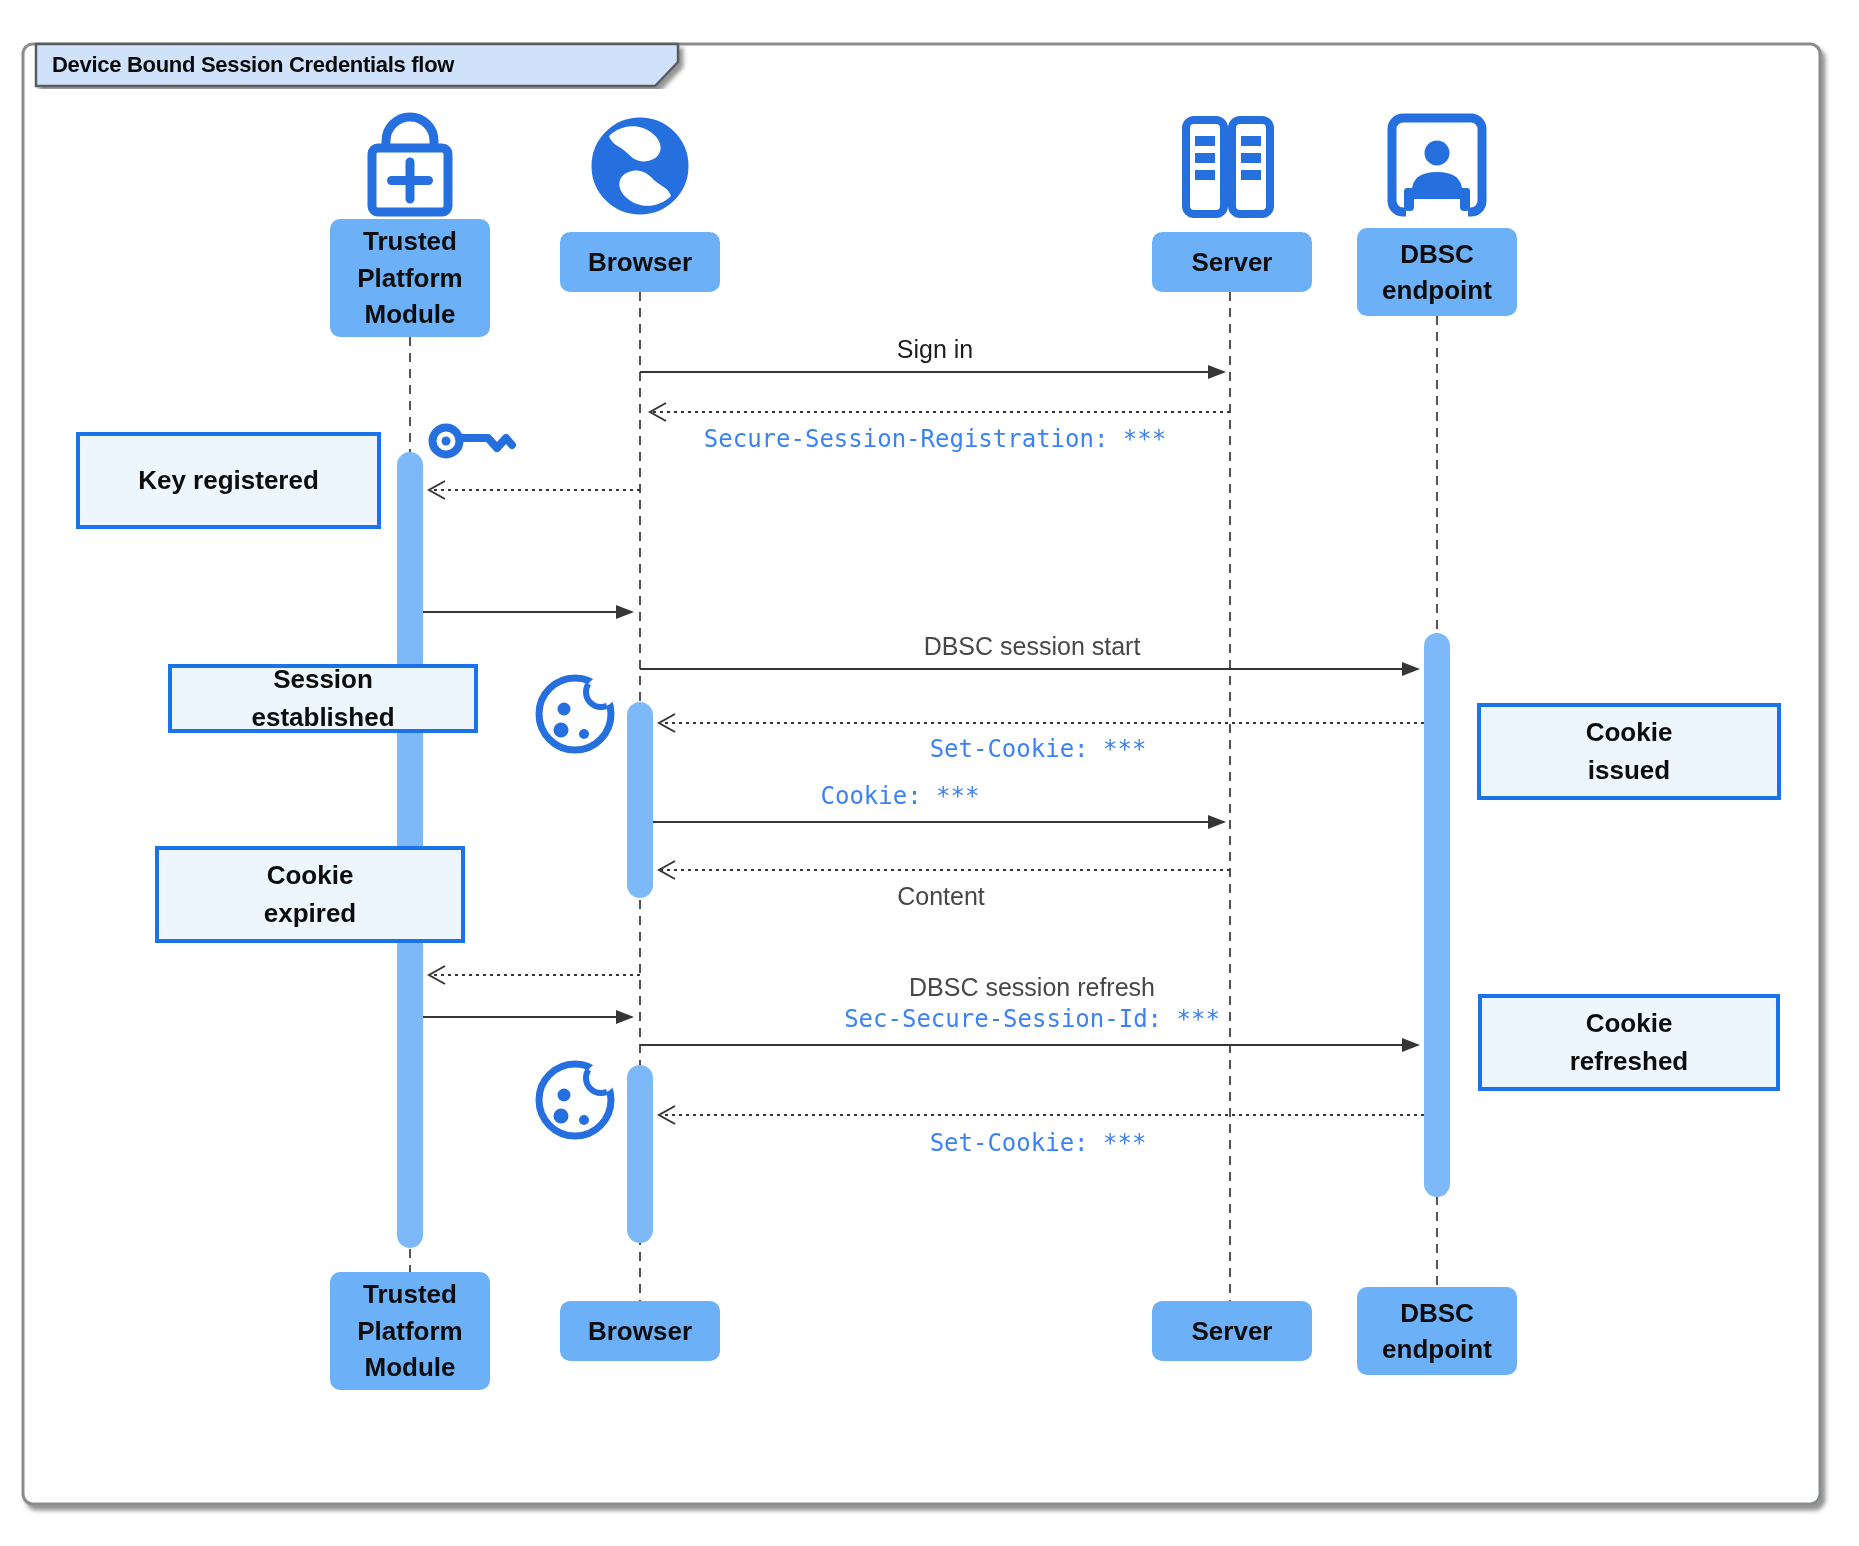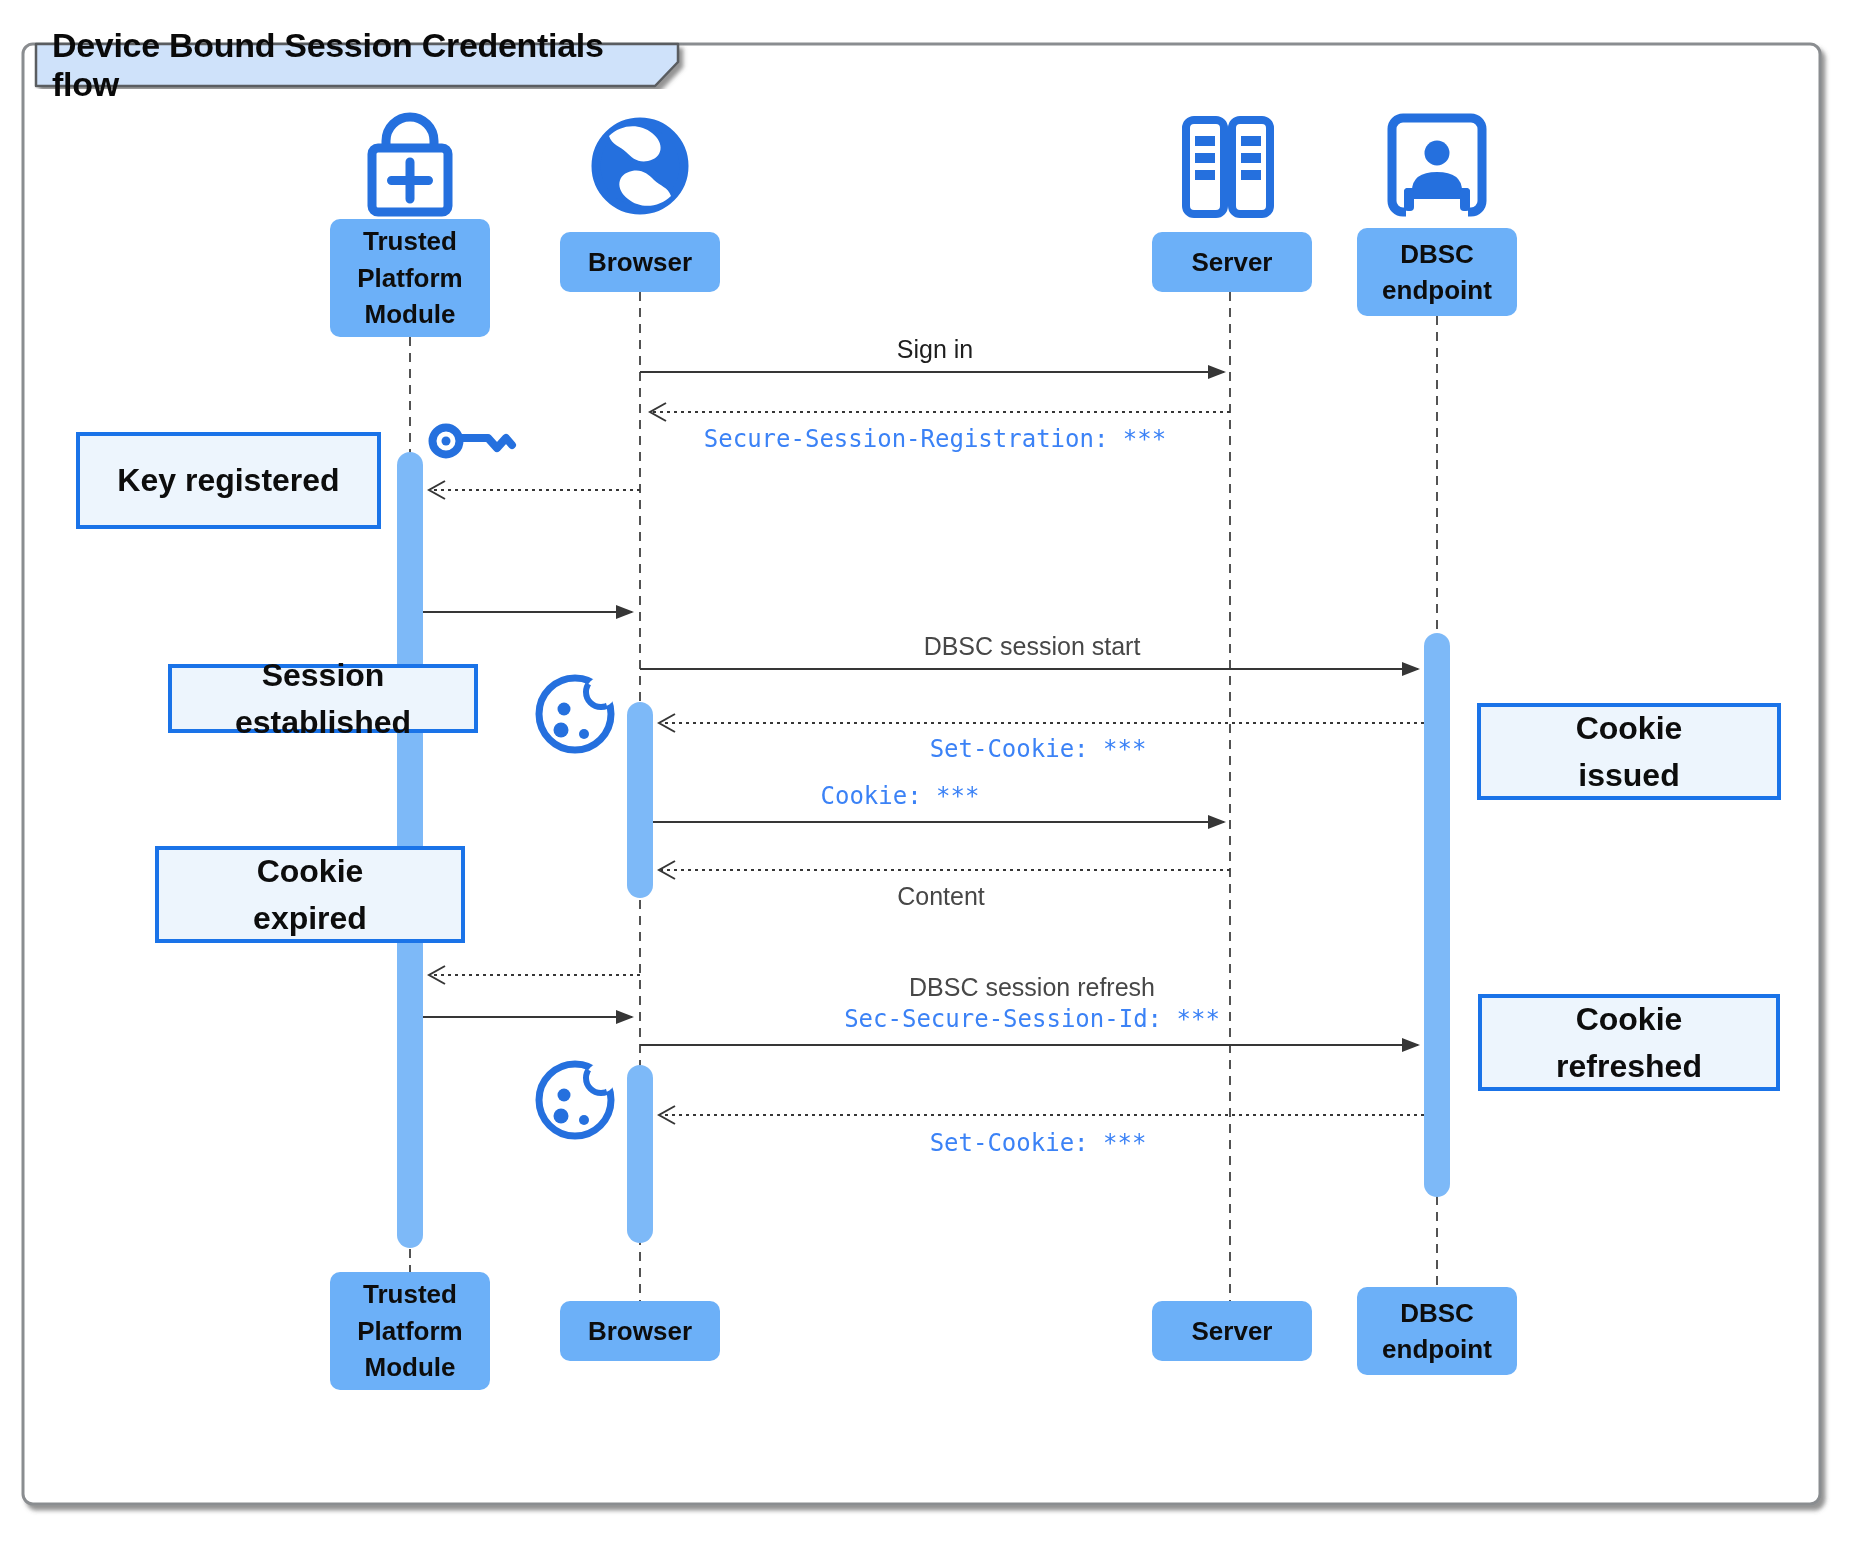--- a/index.html
+++ b/index.html
@@ -3,29 +3,29 @@
 <meta charset="utf-8">
 <style>
   html,body{margin:0;padding:0;background:#fff;}
   #canvas{position:relative;width:1859px;height:1546px;background:#fff;overflow:hidden;
           font-family:"Liberation Sans",sans-serif;}
   svg.layer{position:absolute;left:0;top:0;}
   .pbox{position:absolute;background:#6cb0f8;border-radius:10px;display:flex;align-items:center;
         justify-content:center;font-weight:bold;font-size:26px;color:#0d0d0d;text-align:center;
         line-height:1.4;white-space:pre-line;}
   .note{position:absolute;background:#edf5fd;border:4px solid #1a73e8;box-sizing:border-box;
-        display:flex;align-items:center;justify-content:center;font-weight:bold;font-size:32px;
+        display:flex;align-items:center;justify-content:center;font-weight:bold;font-size:26px;
         color:#0d0d0d;text-align:center;line-height:1.45;white-space:pre-line;}
   .msg{position:absolute;transform:translate(-50%,-50%);font-size:25px;color:#474747;
        white-space:nowrap;}
   .msg.dark{color:#1e1e1e;}
   .msg.mono{font-family:"DejaVu Sans Mono",monospace;font-size:24px;color:#3b82f6;}
   .title{position:absolute;left:36px;top:44px;width:642px;height:42px;display:flex;
          align-items:center;padding-left:16px;box-sizing:border-box;font-weight:bold;
-         font-size:34px;color:#0a0a0a;letter-spacing:-0.3px;}
+         font-size:22px;color:#0a0a0a;letter-spacing:-0.3px;}
 </style>
 </head>
 <body>
 
 <div id="canvas">
 
   <svg class="layer" width="1859" height="1546" viewBox="0 0 1859 1546">
     <defs>
       <marker id="tri" markerWidth="12" markerHeight="10" refX="10" refY="5" orient="auto" markerUnits="userSpaceOnUse">
         <path d="M0,0 L12,5 L0,10 z" fill="#363636" transform="scale(1.6) translate(-1.5,-1.9)"></path>

